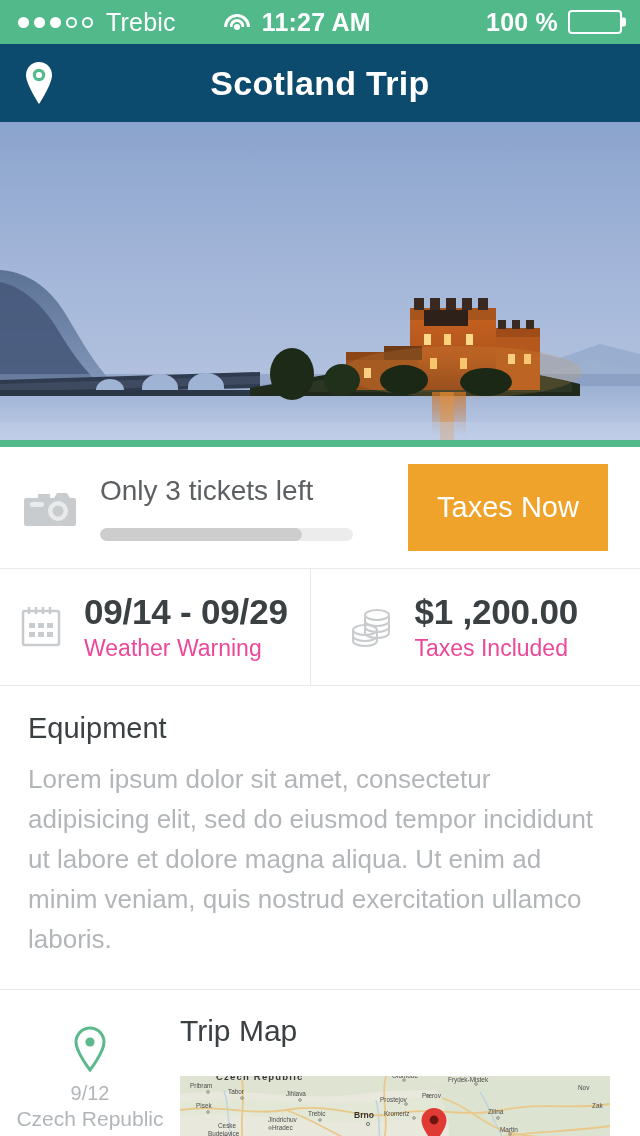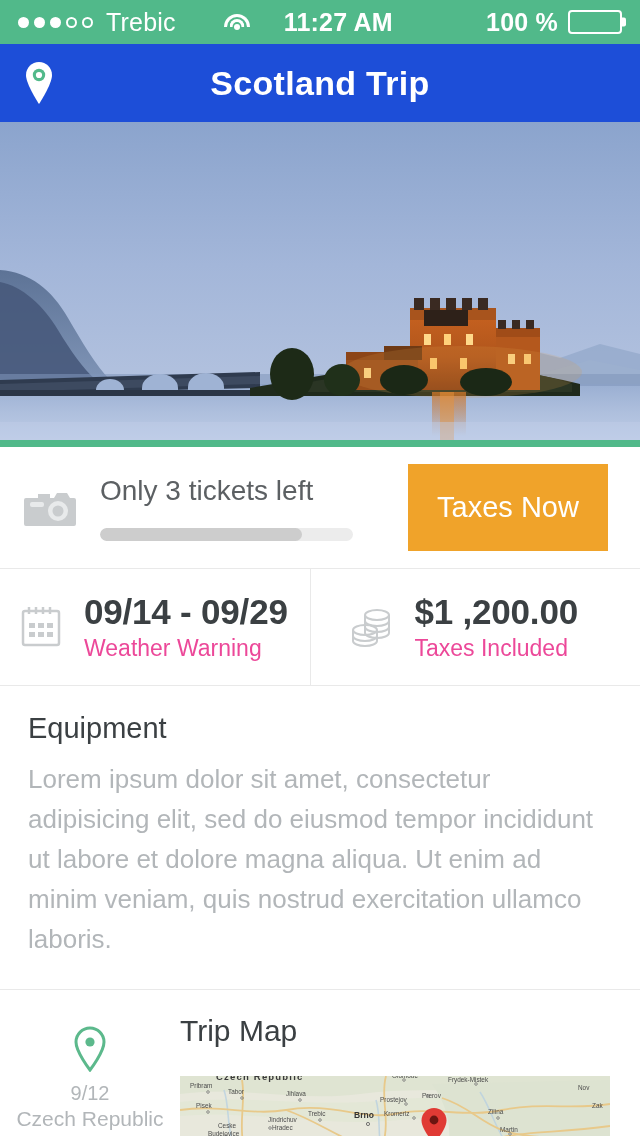--- a/index.html
+++ b/index.html
@@ -16,38 +16,38 @@
   .statusbar {
     height:44px; background:#51b98a; color:#fff;
     display:flex; align-items:center; padding:0 18px;
     font-size:25px; font-weight:bold; letter-spacing:.2px;
   }
   .sb-left { display:flex; align-items:center; gap:9px; }
   .dots { display:flex; align-items:center; gap:5px; }
   .dot { width:11px; height:11px; border-radius:50%; background:#fff; }
   .dot.empty { background:transparent; border:2px solid #fff; width:11px; height:11px; }
   .carrier { font-size:25px; font-weight:normal; margin-left:4px; }
-  .sb-mid { display:flex; align-items:center; gap:34px; margin-left:48px; }
+  .sb-mid { display:flex; align-items:center; gap:12px; margin-left:48px; }
   .wifi { position:relative; width:26px; height:20px; }
   .wifi i { position:absolute; display:block; border:3px solid #fff; border-bottom:none;
             border-radius:50% 50% 0 0 / 100% 100% 0 0; left:50%; transform:translateX(-50%); }
   .wifi i:nth-child(1){ width:26px; height:13px; top:2px; }
   .wifi i:nth-child(2){ width:15px; height:8px; top:7px; }
   .wifi i:nth-child(3){ width:6px; height:6px; top:12px; border-radius:50%;
             background:#fff; border:none; }
   .clock { font-size:25px; font-weight:bold; }
   .sb-right { margin-left:auto; display:flex; align-items:center; gap:10px; }
   .batt-pct { font-size:25px; font-weight:bold; }
   .batt { position:relative; width:54px; height:24px; border:2px solid #fff; border-radius:4px; padding:2px; }
   .batt-fill { height:100%; background:#fff; border-radius:1px; }
   .batt-cap { position:absolute; right:-6px; top:50%; transform:translateY(-50%);
               width:4px; height:9px; background:#fff; border-radius:0 2px 2px 0; }
 
   
-  .navbar { height:78px; background:#1d4ed8; display:flex; align-items:center;
+  .navbar { height:78px; background:#0c4a6e; display:flex; align-items:center;
             position:relative; padding:0 22px; }
   .nav-pin { width:34px; height:44px; position:relative; }
   .nav-title { position:absolute; left:0; right:0; text-align:center;
                color:#fff; font-size:34px; font-weight:bold; letter-spacing:.3px; }
 
   
   .hero { position:relative; width:640px; height:318px; overflow:hidden; background:#9fb4d8; }
   .hero svg { display:block; width:640px; height:318px; }
   .hero-rule { width:640px; height:7px; background:#51b98a; }
 

